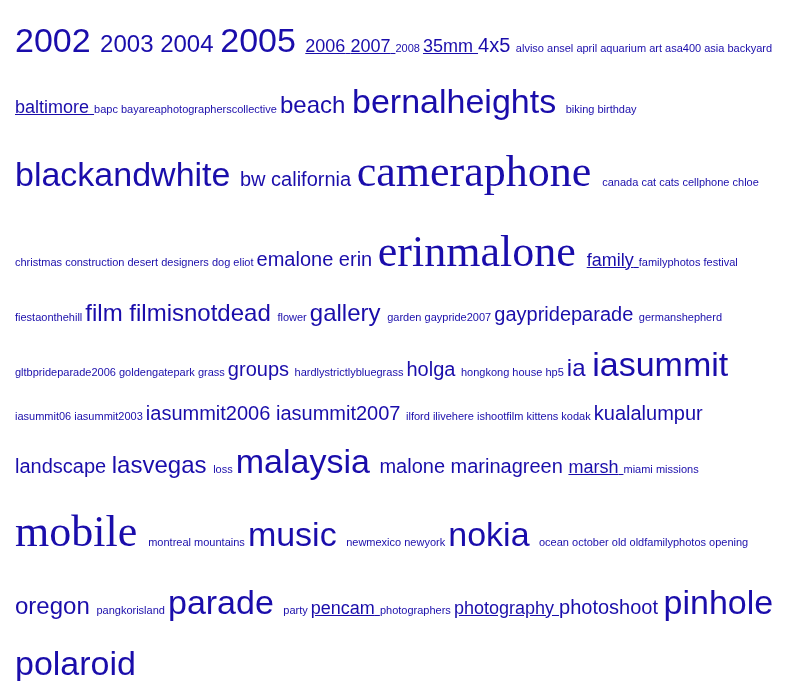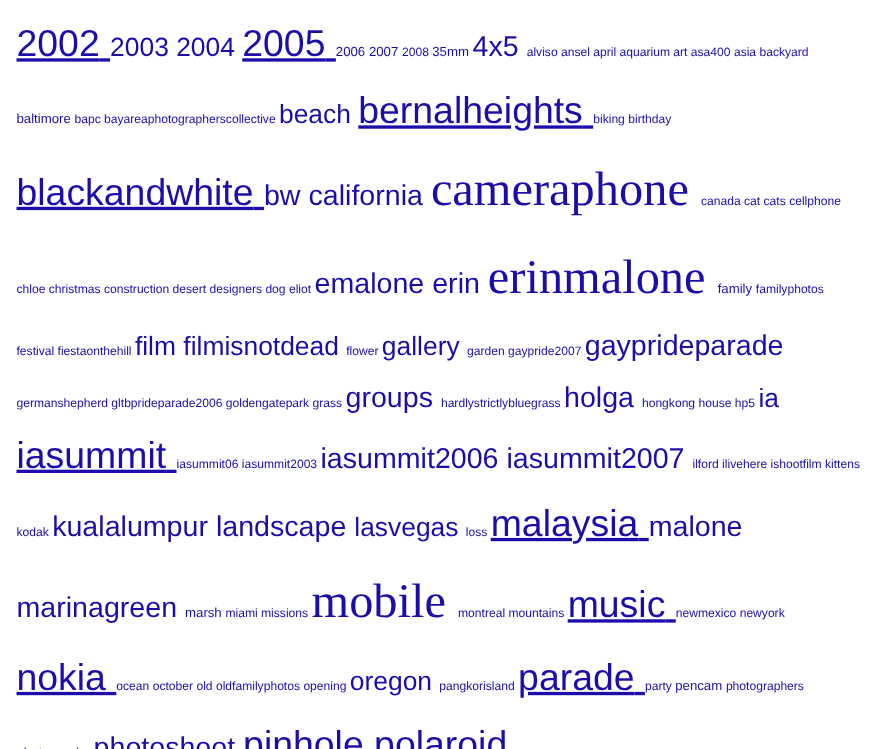--- a/index.html
+++ b/index.html
@@ -18,22 +18,22 @@
       display: inline;
       color: #1a0dab;
       text-decoration: none;
       cursor: pointer;
     }
     .tag-cloud .tag::after { content: " "; }
 
     
     .size-xs  { font-size: 11px; margin-top: 32px; }
     .size-sm  { font-size: 11px; }
-    .size-md  { font-size: 12px; }
+    .size-md  { font-size: 18px; text-decoration: underline; }
     .size-lg  { font-size: 24px; }
-    .size-xl  { font-size: 26px; }
-    .size-xxl { font-size: 34px; text-decoration: underline; }
+    .size-xl  { font-size: 20px; }
+    .size-xxl { font-size: 34px; }
     .size-huge{ font-size: 44px; font-family: Liberation Serif, serif; }
   </style>
 </head>
 <body>
 
 <div class="tag-cloud"><a class="tag size-xxl">2002</a> <a class="tag size-lg">2003</a> <a class="tag size-lg">2004</a> <a class="tag size-xxl">2005</a> <a class="tag size-md">2006</a> <a class="tag size-md">2007</a> <a class="tag size-xs">2008</a> <a class="tag size-md">35mm</a> <a class="tag size-xl">4x5</a> <a class="tag size-sm">alviso</a> <a class="tag size-sm">ansel</a> <a class="tag size-sm">april</a> <a class="tag size-sm">aquarium</a> <a class="tag size-sm">art</a> <a class="tag size-sm">asa400</a> <a class="tag size-sm">asia</a> <a class="tag size-sm">backyard</a> <a class="tag size-md">baltimore</a> <a class="tag size-sm">bapc</a> <a class="tag size-xs">bayareaphotographerscollective</a> <a class="tag size-lg">beach</a> <a class="tag size-xxl">bernalheights</a> <a class="tag size-xs">biking</a> <a class="tag size-sm">birthday</a> <a class="tag size-xxl">blackandwhite</a> <a class="tag size-xl">bw</a> <a class="tag size-xl">california</a> <a class="tag size-huge">cameraphone</a> <a class="tag size-sm">canada</a> <a class="tag size-sm">cat</a> <a class="tag size-sm">cats</a> <a class="tag size-sm">cellphone</a> <a class="tag size-sm">chloe</a> <a class="tag size-sm">christmas</a> <a class="tag size-sm">construction</a> <a class="tag size-sm">desert</a> <a class="tag size-sm">designers</a> <a class="tag size-sm">dog</a> <a class="tag size-sm">eliot</a> <a class="tag size-xl">emalone</a> <a class="tag size-xl">erin</a> <a class="tag size-huge">erinmalone</a> <a class="tag size-md">family</a> <a class="tag size-sm">familyphotos</a> <a class="tag size-sm">festival</a> <a class="tag size-sm">fiestaonthehill</a> <a class="tag size-lg">film</a> <a class="tag size-lg">filmisnotdead</a> <a class="tag size-sm">flower</a> <a class="tag size-lg">gallery</a> <a class="tag size-sm">garden</a> <a class="tag size-sm">gaypride2007</a> <a class="tag size-xl">gayprideparade</a> <a class="tag size-sm">germanshepherd</a> <a class="tag size-sm">gltbprideparade2006</a> <a class="tag size-sm">goldengatepark</a> <a class="tag size-sm">grass</a> <a class="tag size-xl">groups</a> <a class="tag size-sm">hardlystrictlybluegrass</a> <a class="tag size-xl">holga</a> <a class="tag size-sm">hongkong</a> <a class="tag size-sm">house</a> <a class="tag size-xs">hp5</a> <a class="tag size-lg">ia</a> <a class="tag size-xxl">iasummit</a> <a class="tag size-sm">iasummit06</a> <a class="tag size-sm">iasummit2003</a> <a class="tag size-xl">iasummit2006</a> <a class="tag size-xl">iasummit2007</a> <a class="tag size-sm">ilford</a> <a class="tag size-sm">ilivehere</a> <a class="tag size-sm">ishootfilm</a> <a class="tag size-sm">kittens</a> <a class="tag size-sm">kodak</a> <a class="tag size-xl">kualalumpur</a> <a class="tag size-xl">landscape</a> <a class="tag size-lg">lasvegas</a> <a class="tag size-sm">loss</a> <a class="tag size-xxl">malaysia</a> <a class="tag size-xl">malone</a> <a class="tag size-xl">marinagreen</a> <a class="tag size-md">marsh</a> <a class="tag size-sm">miami</a> <a class="tag size-sm">missions</a> <a class="tag size-huge">mobile</a> <a class="tag size-sm">montreal</a> <a class="tag size-sm">mountains</a> <a class="tag size-xxl">music</a> <a class="tag size-sm">newmexico</a> <a class="tag size-sm">newyork</a> <a class="tag size-xxl">nokia</a> <a class="tag size-sm">ocean</a> <a class="tag size-sm">october</a> <a class="tag size-xs">old</a> <a class="tag size-sm">oldfamilyphotos</a> <a class="tag size-sm">opening</a> <a class="tag size-lg">oregon</a> <a class="tag size-sm">pangkorisland</a> <a class="tag size-xxl">parade</a> <a class="tag size-sm">party</a> <a class="tag size-md">pencam</a> <a class="tag size-sm">photographers</a> <a class="tag size-md">photography</a> <a class="tag size-xl">photoshoot</a> <a class="tag size-xxl">pinhole</a> <a class="tag size-xxl">polaroid</a>                                             </div>
 
 </body></html>

